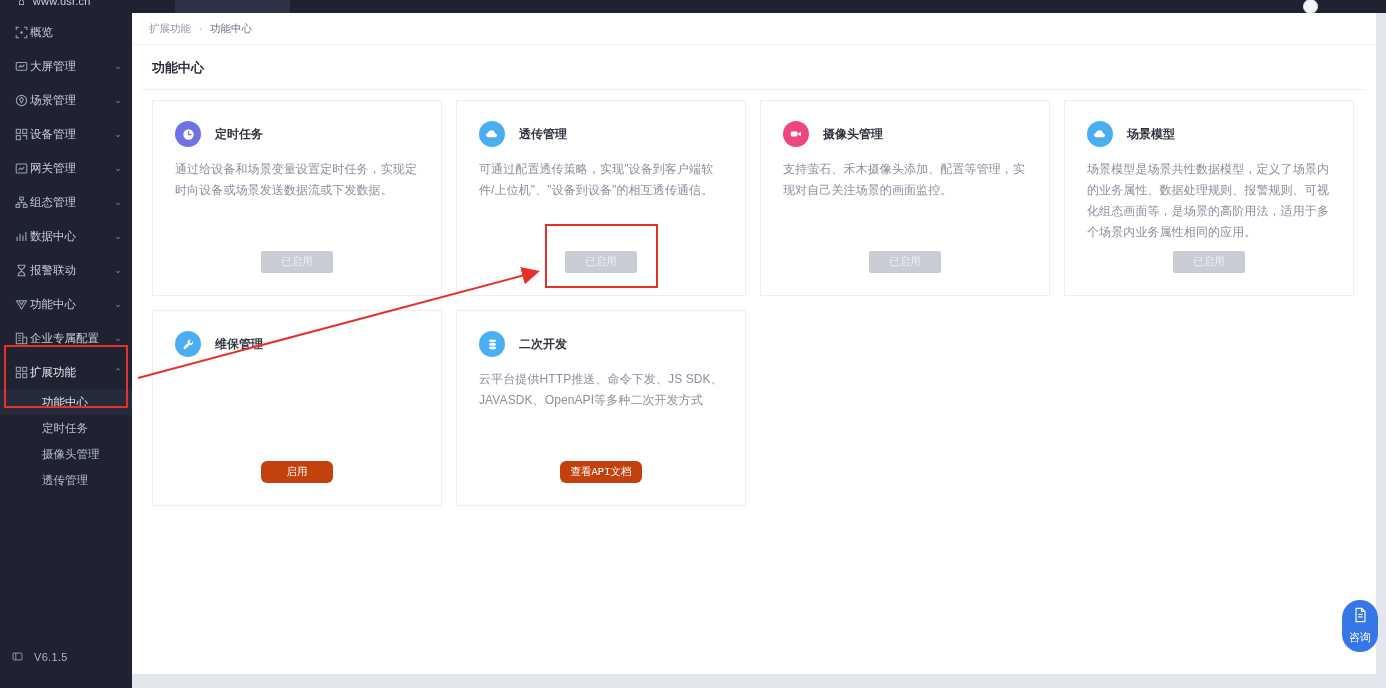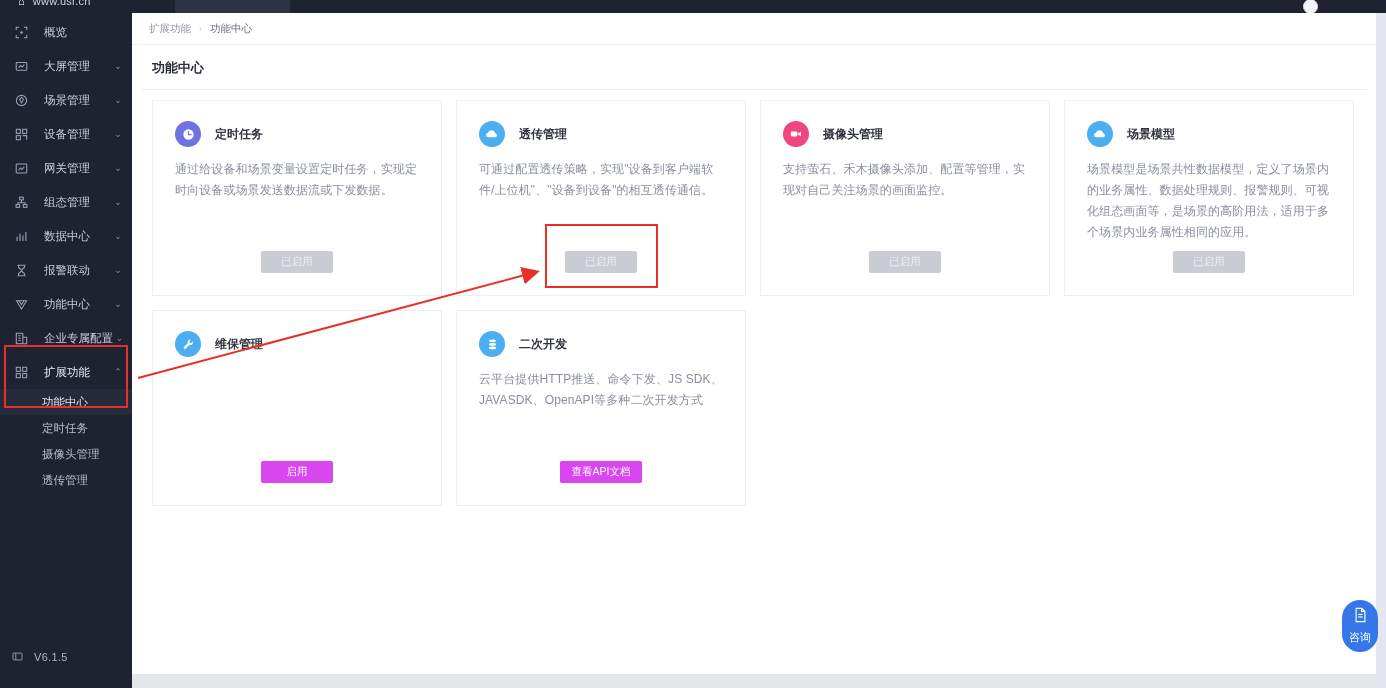--- a/index.html
+++ b/index.html
@@ -40,21 +40,21 @@
   .nav { padding-top: 2px; }
   .nav-item {
     position: relative; display: flex; align-items: center;
     height: 34px; padding-left: 12px; cursor: pointer;
     font-size: 11.5px; color: #c9cedb;
   }
   .nav-item .ico {
     width: 18px; display: flex; align-items: center; justify-content: center;
     color: #9aa2b4; flex: 0 0 18px;
   }
-  .nav-item .txt { margin-left: 14px; flex: 1; white-space: nowrap; }
+  .nav-item .txt { margin-left: 0; flex: 1; white-space: nowrap; }
   .nav-item .chev {
     width: 16px; text-align: center; font-size: 9px; color: #8990a3;
     margin-right: 6px;
   }
   .nav-item.expanded { color: #e6e9f1; }
   .sub-item {
     display: flex; align-items: center; height: 26px;
     padding-left: 42px; font-size: 11.5px; color: #b7bdcc; cursor: pointer;
     white-space: nowrap;
   }
@@ -122,25 +122,25 @@
   .card-desc {
     padding: 12px 22px 0 22px; font-size: 12px; line-height: 1.75;
     color: #8a8f9c; letter-spacing: .1px;
   }
   .card-foot {
     margin-top: auto; display: flex; justify-content: center;
     padding-bottom: 22px;
   }
   .btn {
     width: 72px; height: 22px; border: none; border-radius: 2px;
-    font-size: 10.5px; font-family: Liberation Sans, sans-serif; cursor: pointer;
+    font-size: 10.5px; font-family: Liberation Mono, monospace; cursor: pointer;
     display: flex; align-items: center; justify-content: center;
   }
   .btn.disabled { background: #c9ccd2; color: #eef0f3; cursor: default; }
-  .btn.primary  { background: #d946ef; color: #fff; }
+  .btn.primary  { background: #c2410c; color: #fff; border-radius: 6px; }
   .btn.wide     { width: 82px; }
 
   
   .btn-highlight {
     position: absolute; left: 545px; top: 224px;
     width: 113px; height: 64px;
     border: 2px solid #e8302a; z-index: 7; pointer-events: none;
   }
   
   .arrow-layer {

